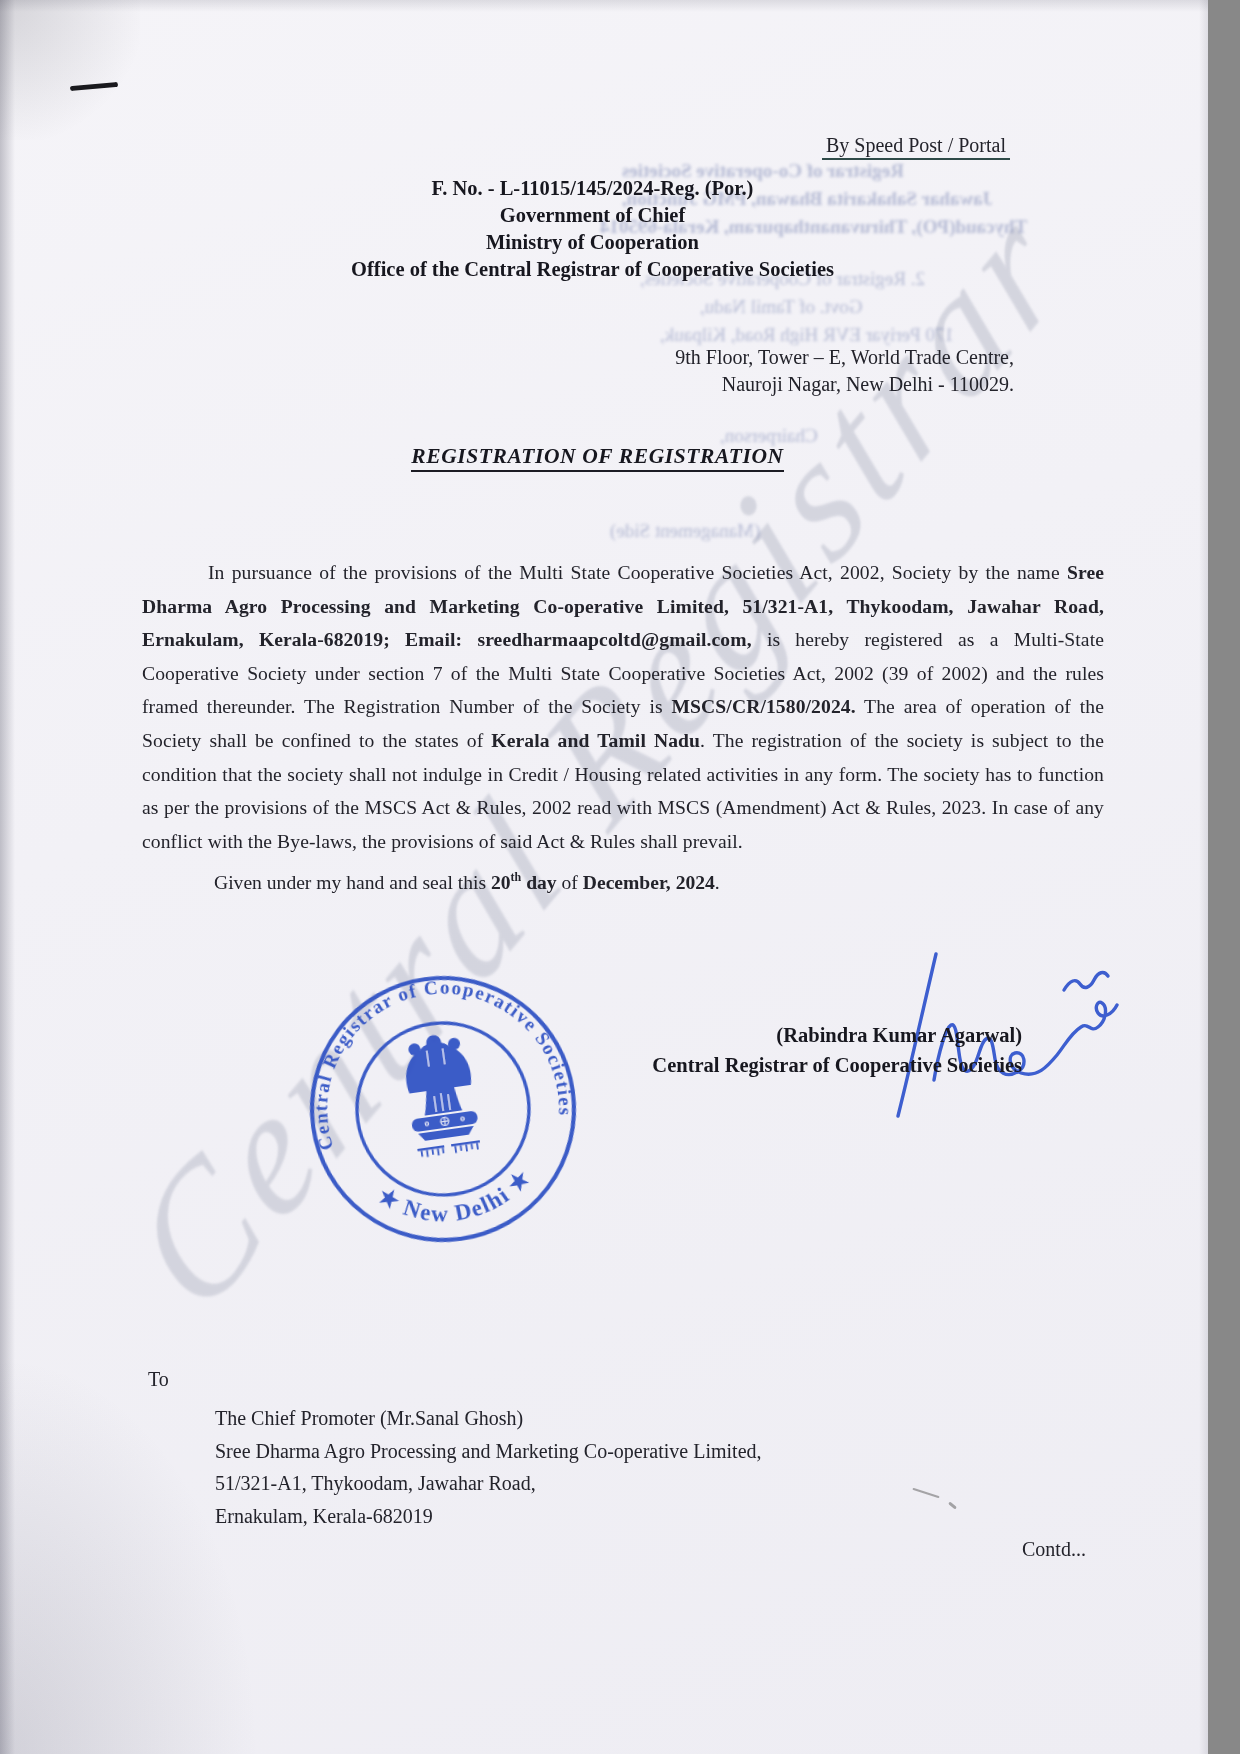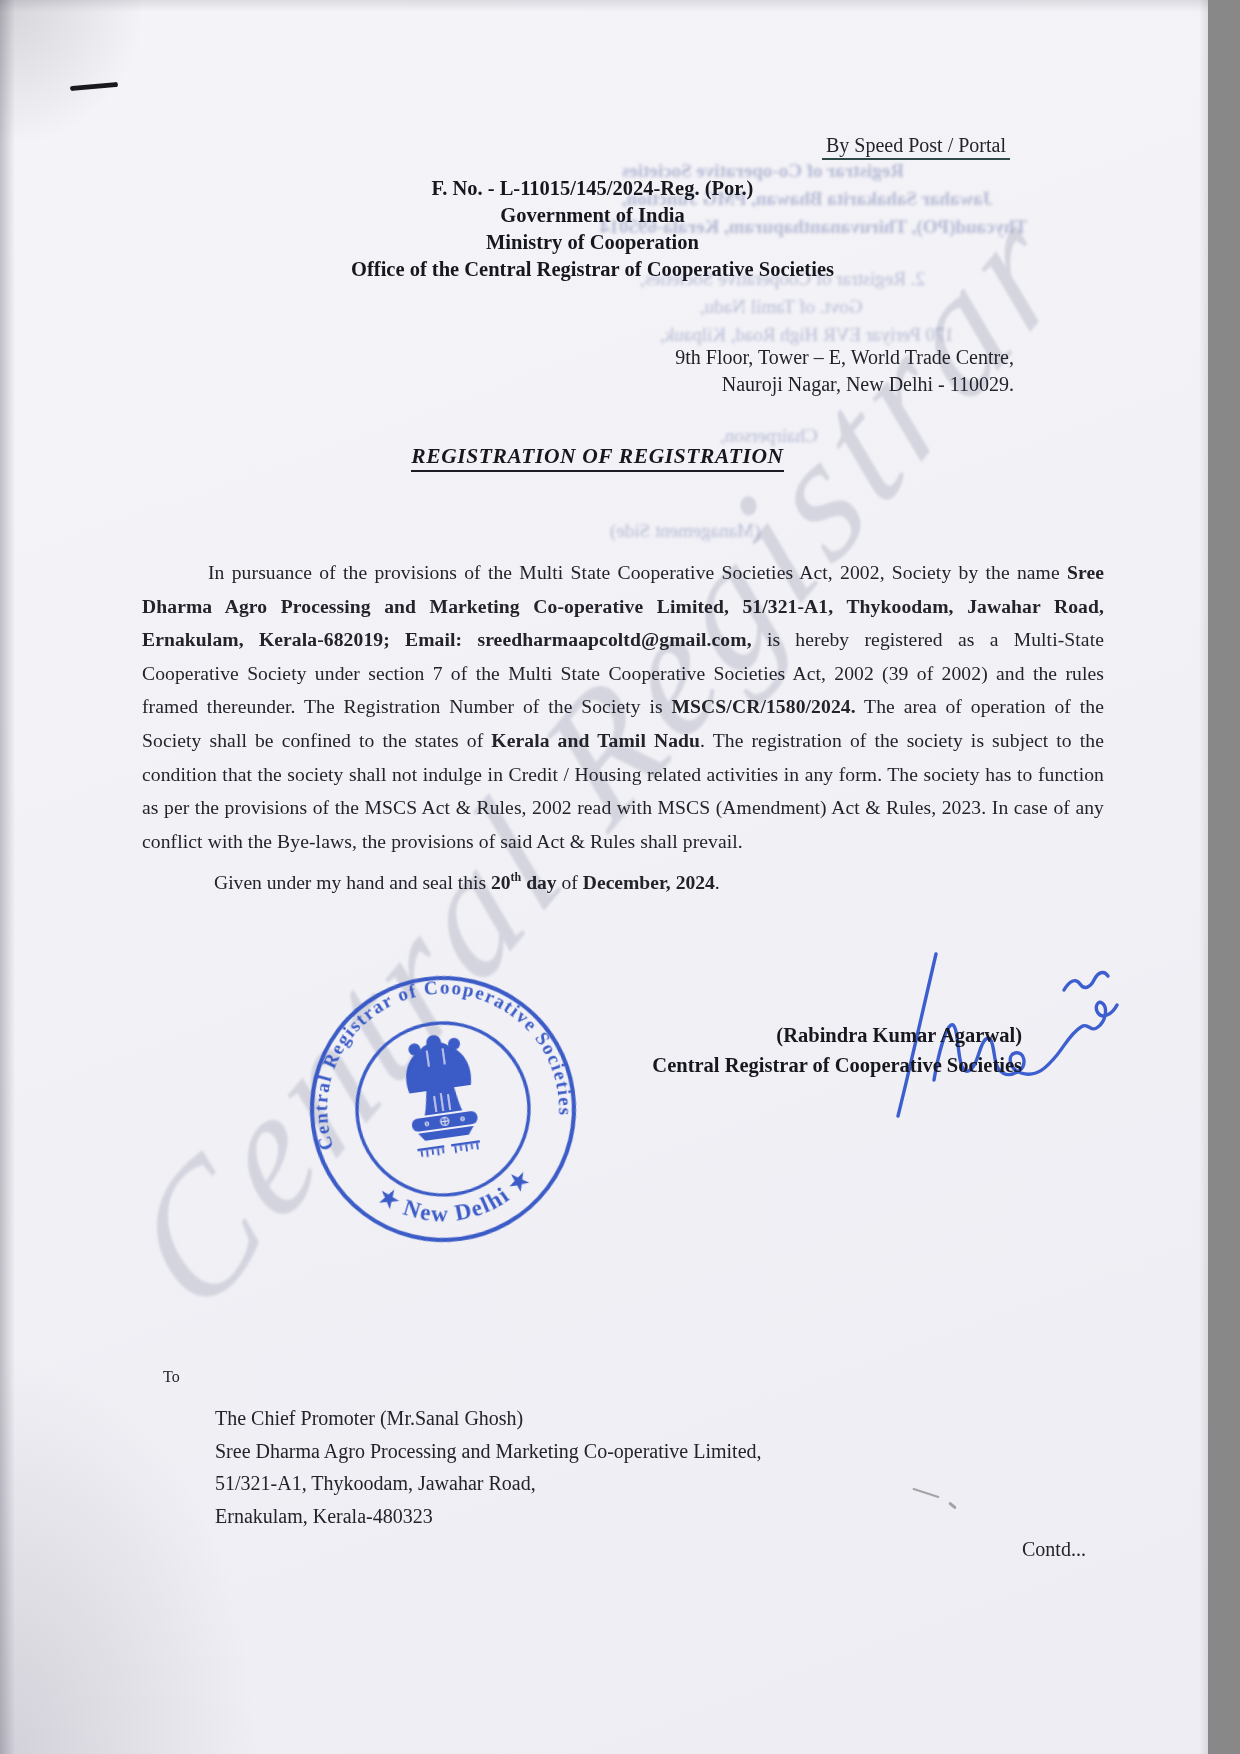--- a/index.html
+++ b/index.html
@@ -42,21 +42,21 @@
   .cert-title span{font-weight:bold;font-style:italic;font-size:21.5px;letter-spacing:.6px;border-bottom:2.4px solid #1c1c24;padding-bottom:2px;color:#17171f;}
   .body-para{
     left:142px;top:556px;width:962px;font-size:19.6px;line-height:33.6px;
     text-align:justify;text-indent:66px;letter-spacing:.1px;
   }
   .given-line{left:214px;top:870px;font-size:19.6px;}
   sup{font-size:12px;}
   .sig-block{right:186px;top:1020px;text-align:right;font-weight:bold;font-size:20.5px;line-height:30px;color:#17171f;}
   .sig-svg{left:868px;top:928px;width:256px;height:204px;}
   .seal-svg{left:297px;top:963px;width:292px;height:292px;}
-  .salutation{left:163px;top:1368px;font-size:16px;}
+  .salutation{left:148px;top:1368px;font-size:20px;}
   .recipient{left:215px;top:1402px;font-size:20px;line-height:32.5px;}
   .contd{left:982px;top:1538px;font-size:20px;margin-left:40px;}
 </style>
 </head>
 <body>
 
 <div class="page">
 
   <div class="abs edge-left"></div>
   <div class="abs edge-top"></div>
@@ -74,21 +74,21 @@
   <div class="abs ghost" style="left:640px;top:268px;">2.  Registrar of Cooperative Societies,</div>
   <div class="abs ghost" style="left:700px;top:296px;">Govt. of Tamil Nadu,</div>
   <div class="abs ghost" style="left:660px;top:324px;">170 Periyar EVR High Road, Kilpauk,</div>
   <div class="abs ghost" style="left:720px;top:425px;">Chairperson,</div>
   <div class="abs ghost" style="left:610px;top:520px;">(Management Side)</div>
 
   <div class="abs dispatch">By Speed Post / Portal</div>
 
   <div class="abs head-block">
     <div>F. No. - L-11015/145/2024-Reg. (Por.)</div>
-    <div>Government of India</div>
+    <div>Government of Chief</div>
     <div>Ministry of Cooperation</div>
     <div>Office of the Central Registrar of Cooperative Societies</div>
   </div>
 
   <div class="abs addr-block">
     <div>9th Floor, Tower – E, World Trade Centre,</div>
     <div>Nauroji Nagar, New Delhi - 110029.</div>
   </div>
 
   <div class="abs cert-title">
@@ -174,18 +174,18 @@
         </g>
       </g>
     </g>
   </svg>
 
   <div class="abs salutation">To</div>
   <div class="abs recipient">
     <div>The Chief Promoter (Mr.Sanal Ghosh)</div>
     <div>Sree Dharma Agro Processing and Marketing Co-operative Limited,</div>
     <div>51/321-A1, Thykoodam, Jawahar Road,</div>
-    <div>Ernakulam, Kerala-480323</div>
+    <div>Ernakulam, Kerala-682019</div>
   </div>
 
   <div class="abs contd">Contd...</div>
 
 </div>
 
 </body></html>

